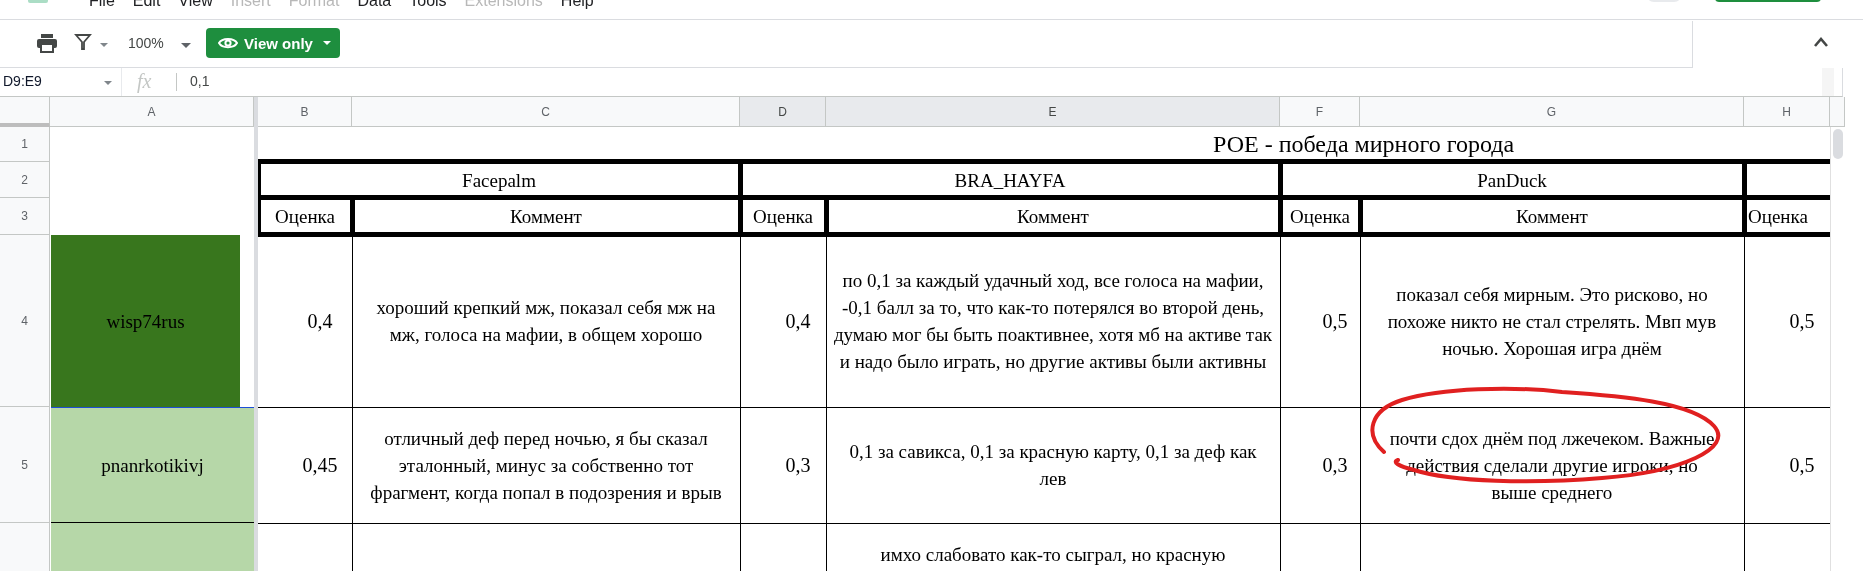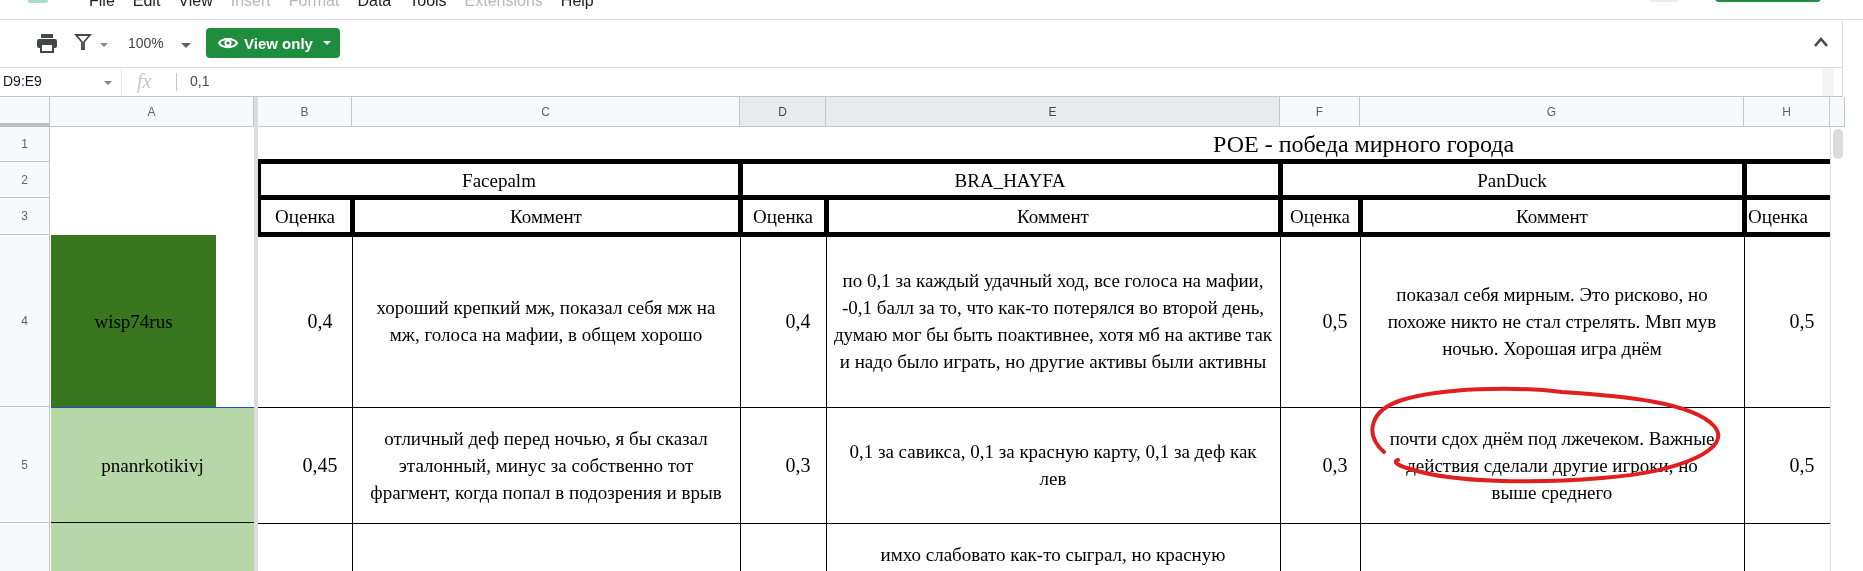--- a/index.html
+++ b/index.html
@@ -8,21 +8,21 @@
   
   #menubar { position: absolute; left: 0; top: 0; width: 1863px; height: 20px; border-bottom: 1px solid #dadce0; background: #fff; overflow: hidden; }
   #menubar .logo { position: absolute; left: 28px; top: -14px; width: 20px; height: 17px; background: #0f9d58; border-radius: 2px; opacity: 0.35; }
   #menubar .menu { position: absolute; left: 80px; top: -9px; display: flex; gap: 0; font-size: 16px; color: #202124; }
   #menubar .menu span { padding: 0 9px; line-height: 20px; }
   #menubar .menu span.disabled { color: #b8b8b8; }
   #menubar .pill-gray { position: absolute; left: 1646px; top: -14px; width: 36px; height: 16px; border-radius: 8px; background: #e8eaed; }
   #menubar .pill-green { position: absolute; left: 1715px; top: -14px; width: 106px; height: 16px; border-radius: 4px; background: #1e8e3e; }
 
   
-  #toolbar { position: absolute; left: 0; top: 21px; width: 1843px; height: 47px; border-bottom: 1px solid #dadce0; border-right: 1px solid #dadce0; background: #fff; }
+  #toolbar { position: absolute; left: 0; top: 21px; width: 1693px; height: 47px; border-bottom: 1px solid #dadce0; border-right: 1px solid #dadce0; background: #fff; }
   .tb-icon { position: absolute; color: #444746; }
   #print-icon { left: 36px; top: 12px; width: 22px; height: 20px; }
   #filter-icon { left: 74px; top: 12px; width: 18px; height: 18px; }
   .caret { position: absolute; width: 0; height: 0; border-left: 4px solid transparent; border-right: 4px solid transparent; border-top: 4px solid #80868b; }
   #zoom-label { position: absolute; left: 128px; top: 14px; font-size: 14px; color: #444746; }
   #view-only { position: absolute; left: 206px; top: 7px; width: 134px; height: 30px; background: #1e8e3e; border-radius: 4px; color: #fff; font-size: 15px; font-weight: bold; display: flex; align-items: center; padding-left: 12px; gap: 6px; }
   #view-only .caret-w { width: 0; height: 0; border-left: 4px solid transparent; border-right: 4px solid transparent; border-top: 4px solid #fff; margin-left: 4px; }
   #collapse-icon { position: absolute; left: 1812px; top: 14px; width: 18px; height: 14px; }
 
   
@@ -128,21 +128,21 @@
   <div class="colhdr" style="left:1830px; width:15px;"></div>
   <div id="freeze-col-hdr"></div>
 
   <div class="rowhdr" style="top:30px; height:35px;">1</div>
   <div class="rowhdr" style="top:65px; height:36px;">2</div>
   <div class="rowhdr" style="top:101px; height:37px;">3</div>
   <div class="rowhdr" style="top:138px; height:172px;">4</div>
   <div class="rowhdr" style="top:310px; height:116px;">5</div>
   <div class="rowhdr" style="top:426px; height:60px;"></div>
 
-  <div class="cell dark-green" style="left:51px; top:138px; width:165px; height:172px;">wisp74rus</div>
+  <div class="cell dark-green" style="left:51px; top:138px; width:189px; height:172px;">wisp74rus</div>
   <div class="cell light-green" style="left:51px; top:310px; width:203px; height:116px; border-top:1px solid #1d4ed8; border-bottom:1px solid #000;">pnanrkotikivj</div>
   <div class="cell light-green" style="left:51px; top:426px; width:203px; height:60px;"></div>
 
   <div id="freeze-col"></div>
 
   <div class="cell" style="left:258px; top:30px; width:1572px; height:35px; font-size:24px;">
     <span style="position:absolute; left:955px; top:4px; white-space:nowrap;">РОЕ - победа мирного города</span>
   </div>
 
   <div class="cell" style="left:258px; top:65px; width:482px; height:36px;">Facepalm</div>

